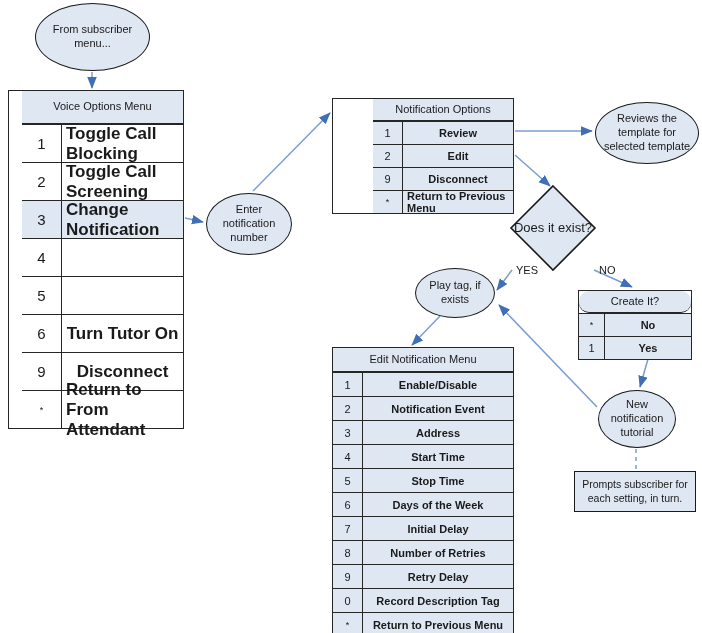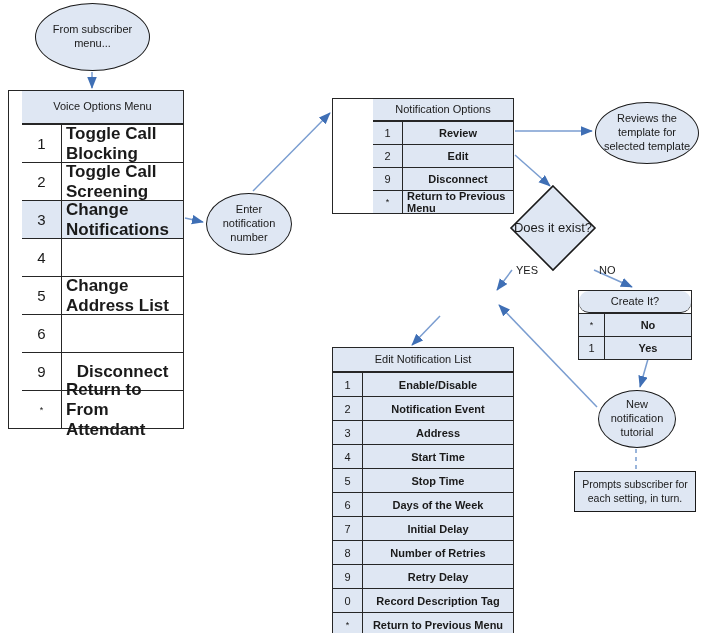--- a/index.html
+++ b/index.html
@@ -220,31 +220,31 @@
     <div class="menu-row row-white">
       <div class="menu-key">1</div>
       <div class="menu-label">Toggle Call Blocking</div>
     </div>
     <div class="menu-row row-white">
       <div class="menu-key">2</div>
       <div class="menu-label">Toggle Call Screening</div>
     </div>
     <div class="menu-row row-blue">
       <div class="menu-key">3</div>
-      <div class="menu-label">Change Notifications</div>
+      <div class="menu-label">Change Notification</div>
     </div>
     <div class="menu-row row-white">
       <div class="menu-key">4</div>
     </div>
     <div class="menu-row row-white">
       <div class="menu-key">5</div>
-      <div class="menu-label">Change Address List</div>
     </div>
     <div class="menu-row row-white">
       <div class="menu-key">6</div>
+      <div class="menu-label">Turn Tutor On</div>
     </div>
     <div class="menu-row row-white">
       <div class="menu-key">9</div>
       <div class="menu-label">Disconnect</div>
     </div>
     <div class="menu-row row-white">
       <div class="menu-key key-star">*</div>
       <div class="menu-label">Return to From Attendant</div>
     </div>
   </div>
@@ -280,35 +280,38 @@
   <div class="node" id="does-it-exist-node">
     <svg class="diamond-shape" viewBox="0 0 88 88">
       <polygon points="44,2 86,44 44,86 2,44" fill="#dfe7f3" stroke="#1a1a1a" stroke-width="1.6"></polygon>
     </svg>
     <div class="diamond-text">Does it exist?</div>
   </div>
 
   <div class="edge-label" id="label-yes">YES</div>
   <div class="edge-label" id="label-no">NO</div>
 
+  <div class="node ellipse" id="play-tag-node">
+    <span>Play tag, if exists</span>
+  </div>
 
   <div class="node menu-table" id="create-it-menu">
     <div class="mt-header">Create It?</div>
     <div class="menu-row">
       <div class="menu-key key-star">*</div>
       <div class="menu-label">No</div>
     </div>
     <div class="menu-row">
       <div class="menu-key">1</div>
       <div class="menu-label">Yes</div>
     </div>
   </div>
 
   <div class="node menu-table" id="edit-notification-menu">
-    <div class="mt-header">Edit Notification List</div>
+    <div class="mt-header">Edit Notification Menu</div>
     <div class="menu-row">
       <div class="menu-key">1</div>
       <div class="menu-label">Enable/Disable</div>
     </div>
     <div class="menu-row">
       <div class="menu-key">2</div>
       <div class="menu-label">Notification Event</div>
     </div>
     <div class="menu-row">
       <div class="menu-key">3</div>

